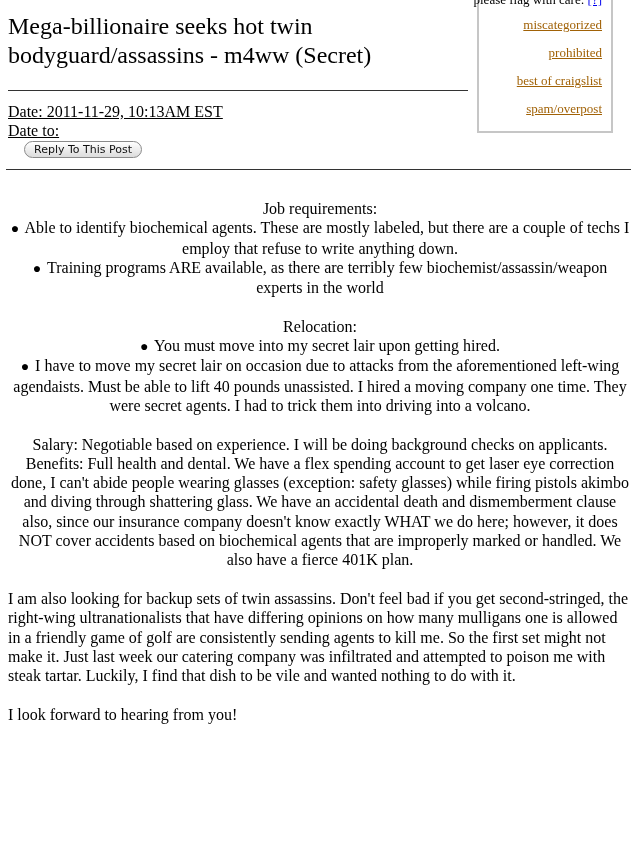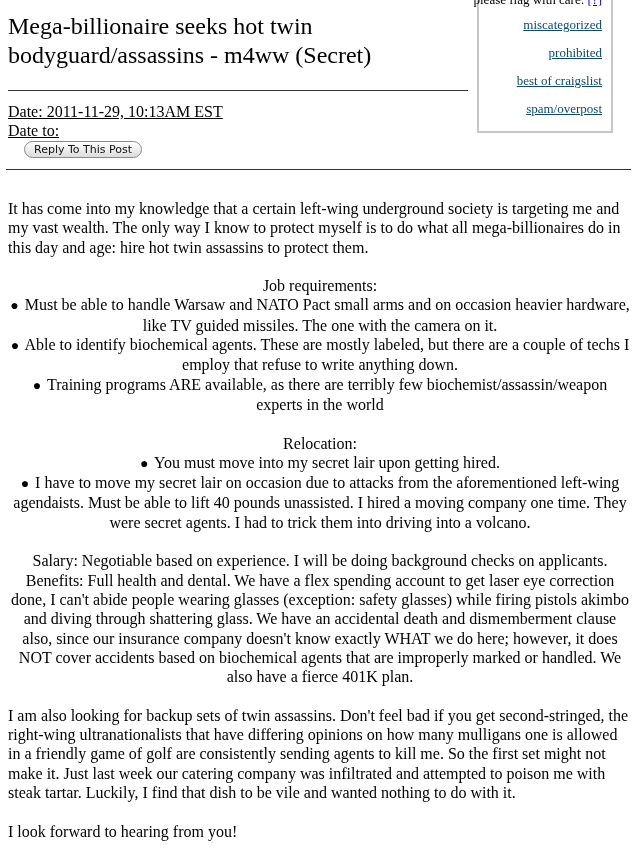--- a/index.html
+++ b/index.html
@@ -46,21 +46,21 @@
       position: absolute;
       right: 9px;
       top: 35px;
     }
     .flagbox li {
       height: 28px;
       line-height: 16px;
       margin: 0;
     }
     .flagbox a {
-      color: #0c4a6e;
+      color: #a16207;
       text-decoration: underline;
     }
     .title {
       position: absolute;
       left: 8px;
       top: 12px;
       margin: 0;
       font-size: 24px;
       font-weight: normal;
       line-height: 29px;
@@ -150,25 +150,23 @@
 <div class="meta">
   <div>Date: 2011-11-29, 10:13AM EST</div>
   <div>Date to:</div>
 </div>
 
 <button class="reply-btn">Reply To This Post</button>
 
 <div class="hr2"></div>
 
 <div class="body">
-  <p>It has come into my knowledge that a certain left-wing underground society is targeting me and my vast wealth. The only way I know to protect myself is to do what all mega-billionaires do in this day and age: hire hot twin assassins to protect them.</p>
 
   <p>
     <span class="line">Job requirements:</span>
-    <span class="line"><span class="bullet">●</span> <span>Must be able to handle Warsaw and NATO Pact small arms and on occasion heavier hardware, like TV guided missiles. The one with the camera on it.</span></span>
     <span class="line"><span class="bullet">●</span> <span>Able to identify biochemical agents. These are mostly labeled, but there are a couple of techs I employ that refuse to write anything down.</span></span>
     <span class="line"><span class="bullet">●</span> <span>Training programs ARE available, as there are terribly few biochemist/assassin/weapon experts in the world</span></span>
   </p>
 
   <p>
     <span class="line">Relocation:</span>
     <span class="line"><span class="bullet">●</span> <span>You must move into my secret lair upon getting hired.</span></span>
     <span class="line"><span class="bullet">●</span> <span>I have to move my secret lair on occasion due to attacks from the aforementioned left-wing agendaists. Must be able to lift 40 pounds unassisted. I hired a moving company one time. They were secret agents. I had to trick them into driving into a volcano.</span></span>
   </p>
 

